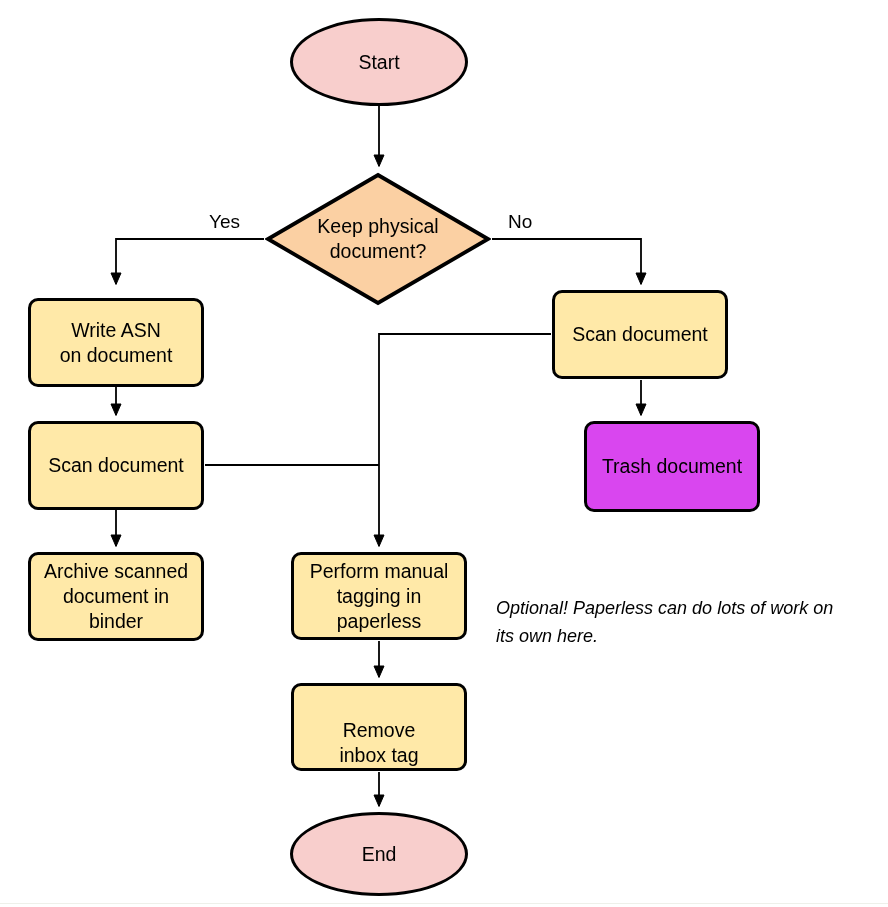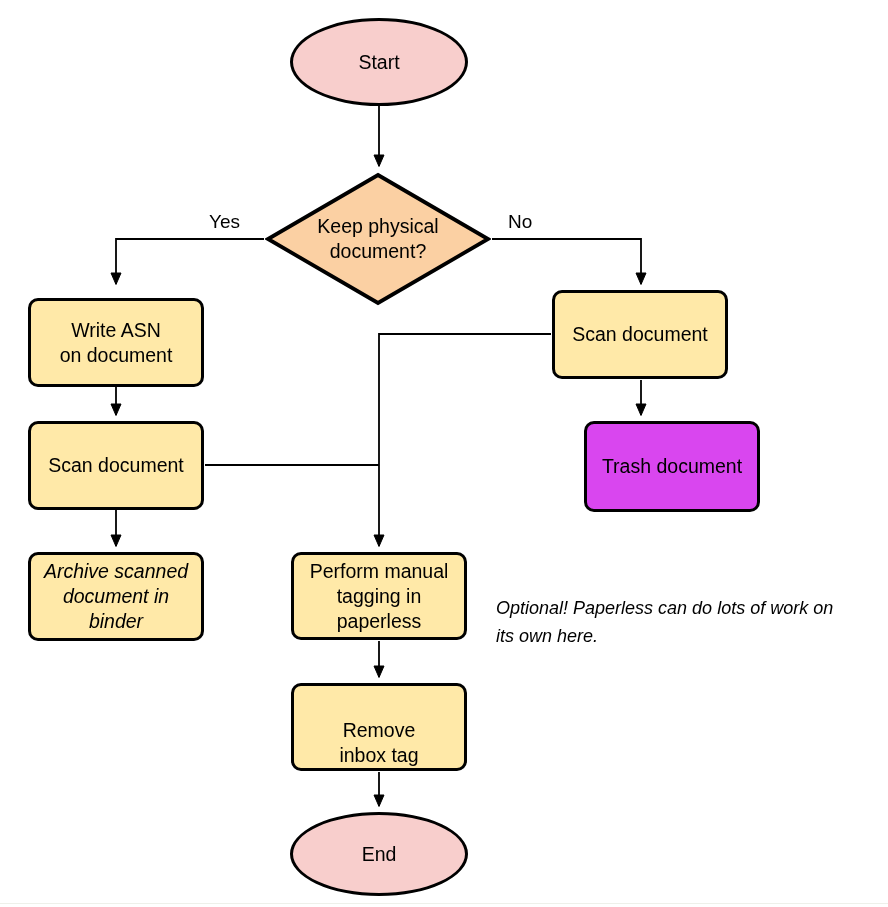--- a/index.html
+++ b/index.html
@@ -113,21 +113,21 @@
   <div class="edge-label" style="left:207px; top:211px;">Yes</div>
   <div class="edge-label" style="left:506px; top:211px;text-align:center;">No</div>
 
   <div class="node process" style="left: 28px; top: 290px; width: 176px; height: 89px; background-color: rgb(255, 233, 168); margin-top: 8px;">
     <span class="label">Write ASN
 on document</span>
   </div>
   <div class="node process" style="left: 28px; top: 421px; width: 176px; height: 89px; background-color: rgb(255, 233, 168);">
     <span class="label">Scan document</span>
   </div>
-  <div class="node process" style="left: 28px; top: 552px; width: 176px; height: 89px; background-color: rgb(255, 233, 168); font-style: italic;">
+  <div class="node process" style="left: 28px; top: 552px; width: 176px; height: 89px; background-color: rgb(255, 233, 168);">
     <span class="label">Archive scanned
 document in
 binder</span>
   </div>
 
   <div class="node process" style="left: 552px; top: 290px; width: 176px; height: 89px; background-color: rgb(255, 233, 168);">
     <span class="label">Scan document</span>
   </div>
   <div class="node process" style="left: 552px; top: 421px; width: 176px; height: 91px; background-color: #d946ef; margin-left: 32px;">
     <span class="label">Trash document</span>

